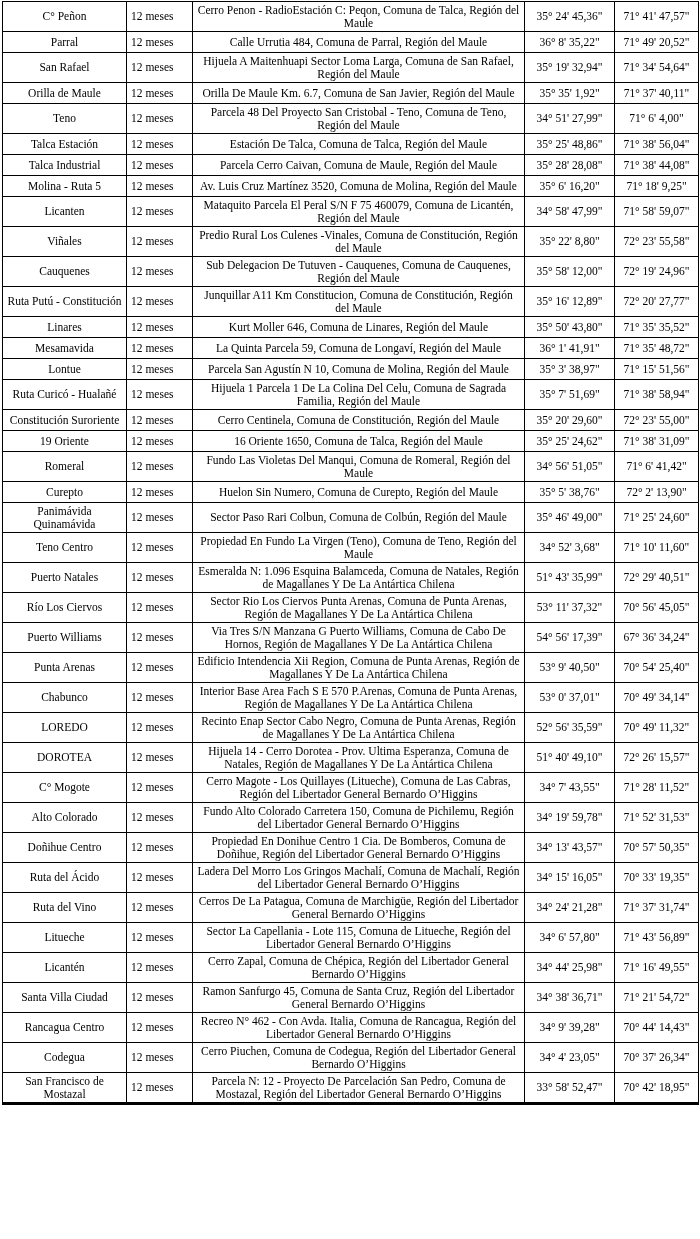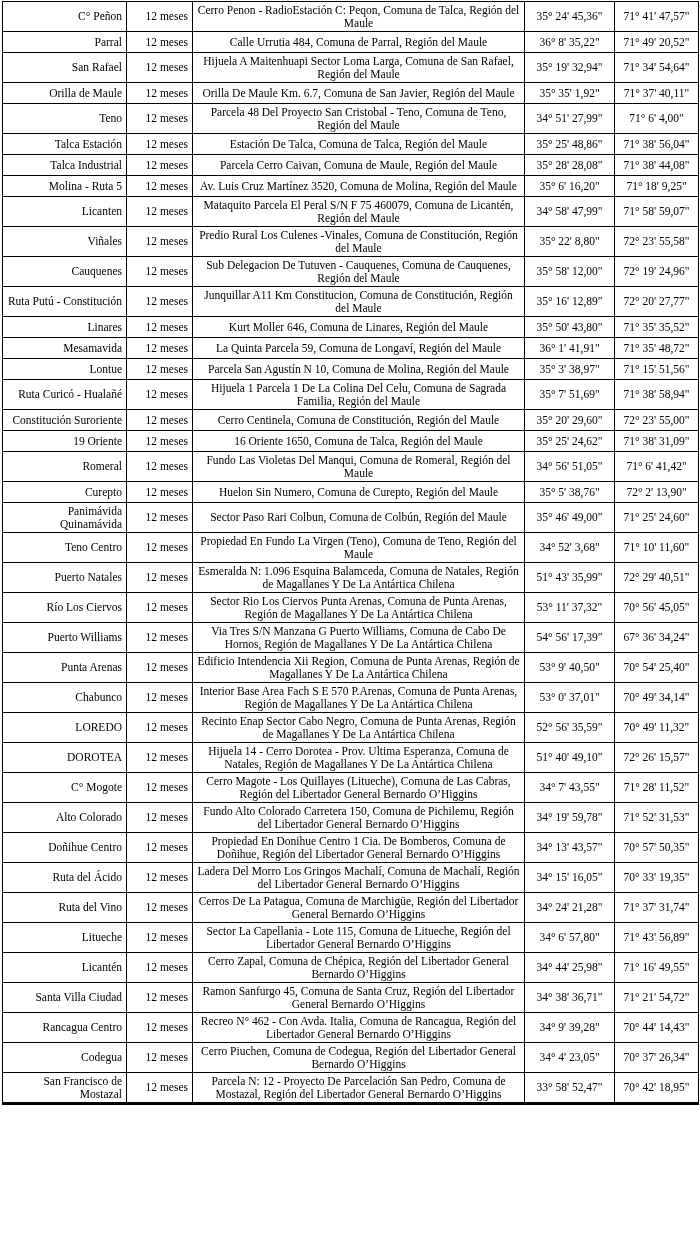--- a/index.html
+++ b/index.html
@@ -34,25 +34,25 @@
     vertical-align: middle;
     overflow: hidden;
     word-wrap: break-word;
   }
   col.c-name { width: 124px; }
   col.c-duration { width: 66px; }
   col.c-address { width: 332px; }
   col.c-lat { width: 90px; }
   col.c-lon { width: 84px; }
   td.cell-name {
-    text-align: right;
+    text-align: center;
     padding-left: 6px;
   }
   td.cell-duration {
-    text-align: right;
+    text-align: left;
   }
   td.cell-address {
     text-align: center;
     vertical-align: top;
     padding-left: 5px;
   }
   td.cell-lat, td.cell-lon {
     text-align: center;
     white-space: nowrap;
   }

